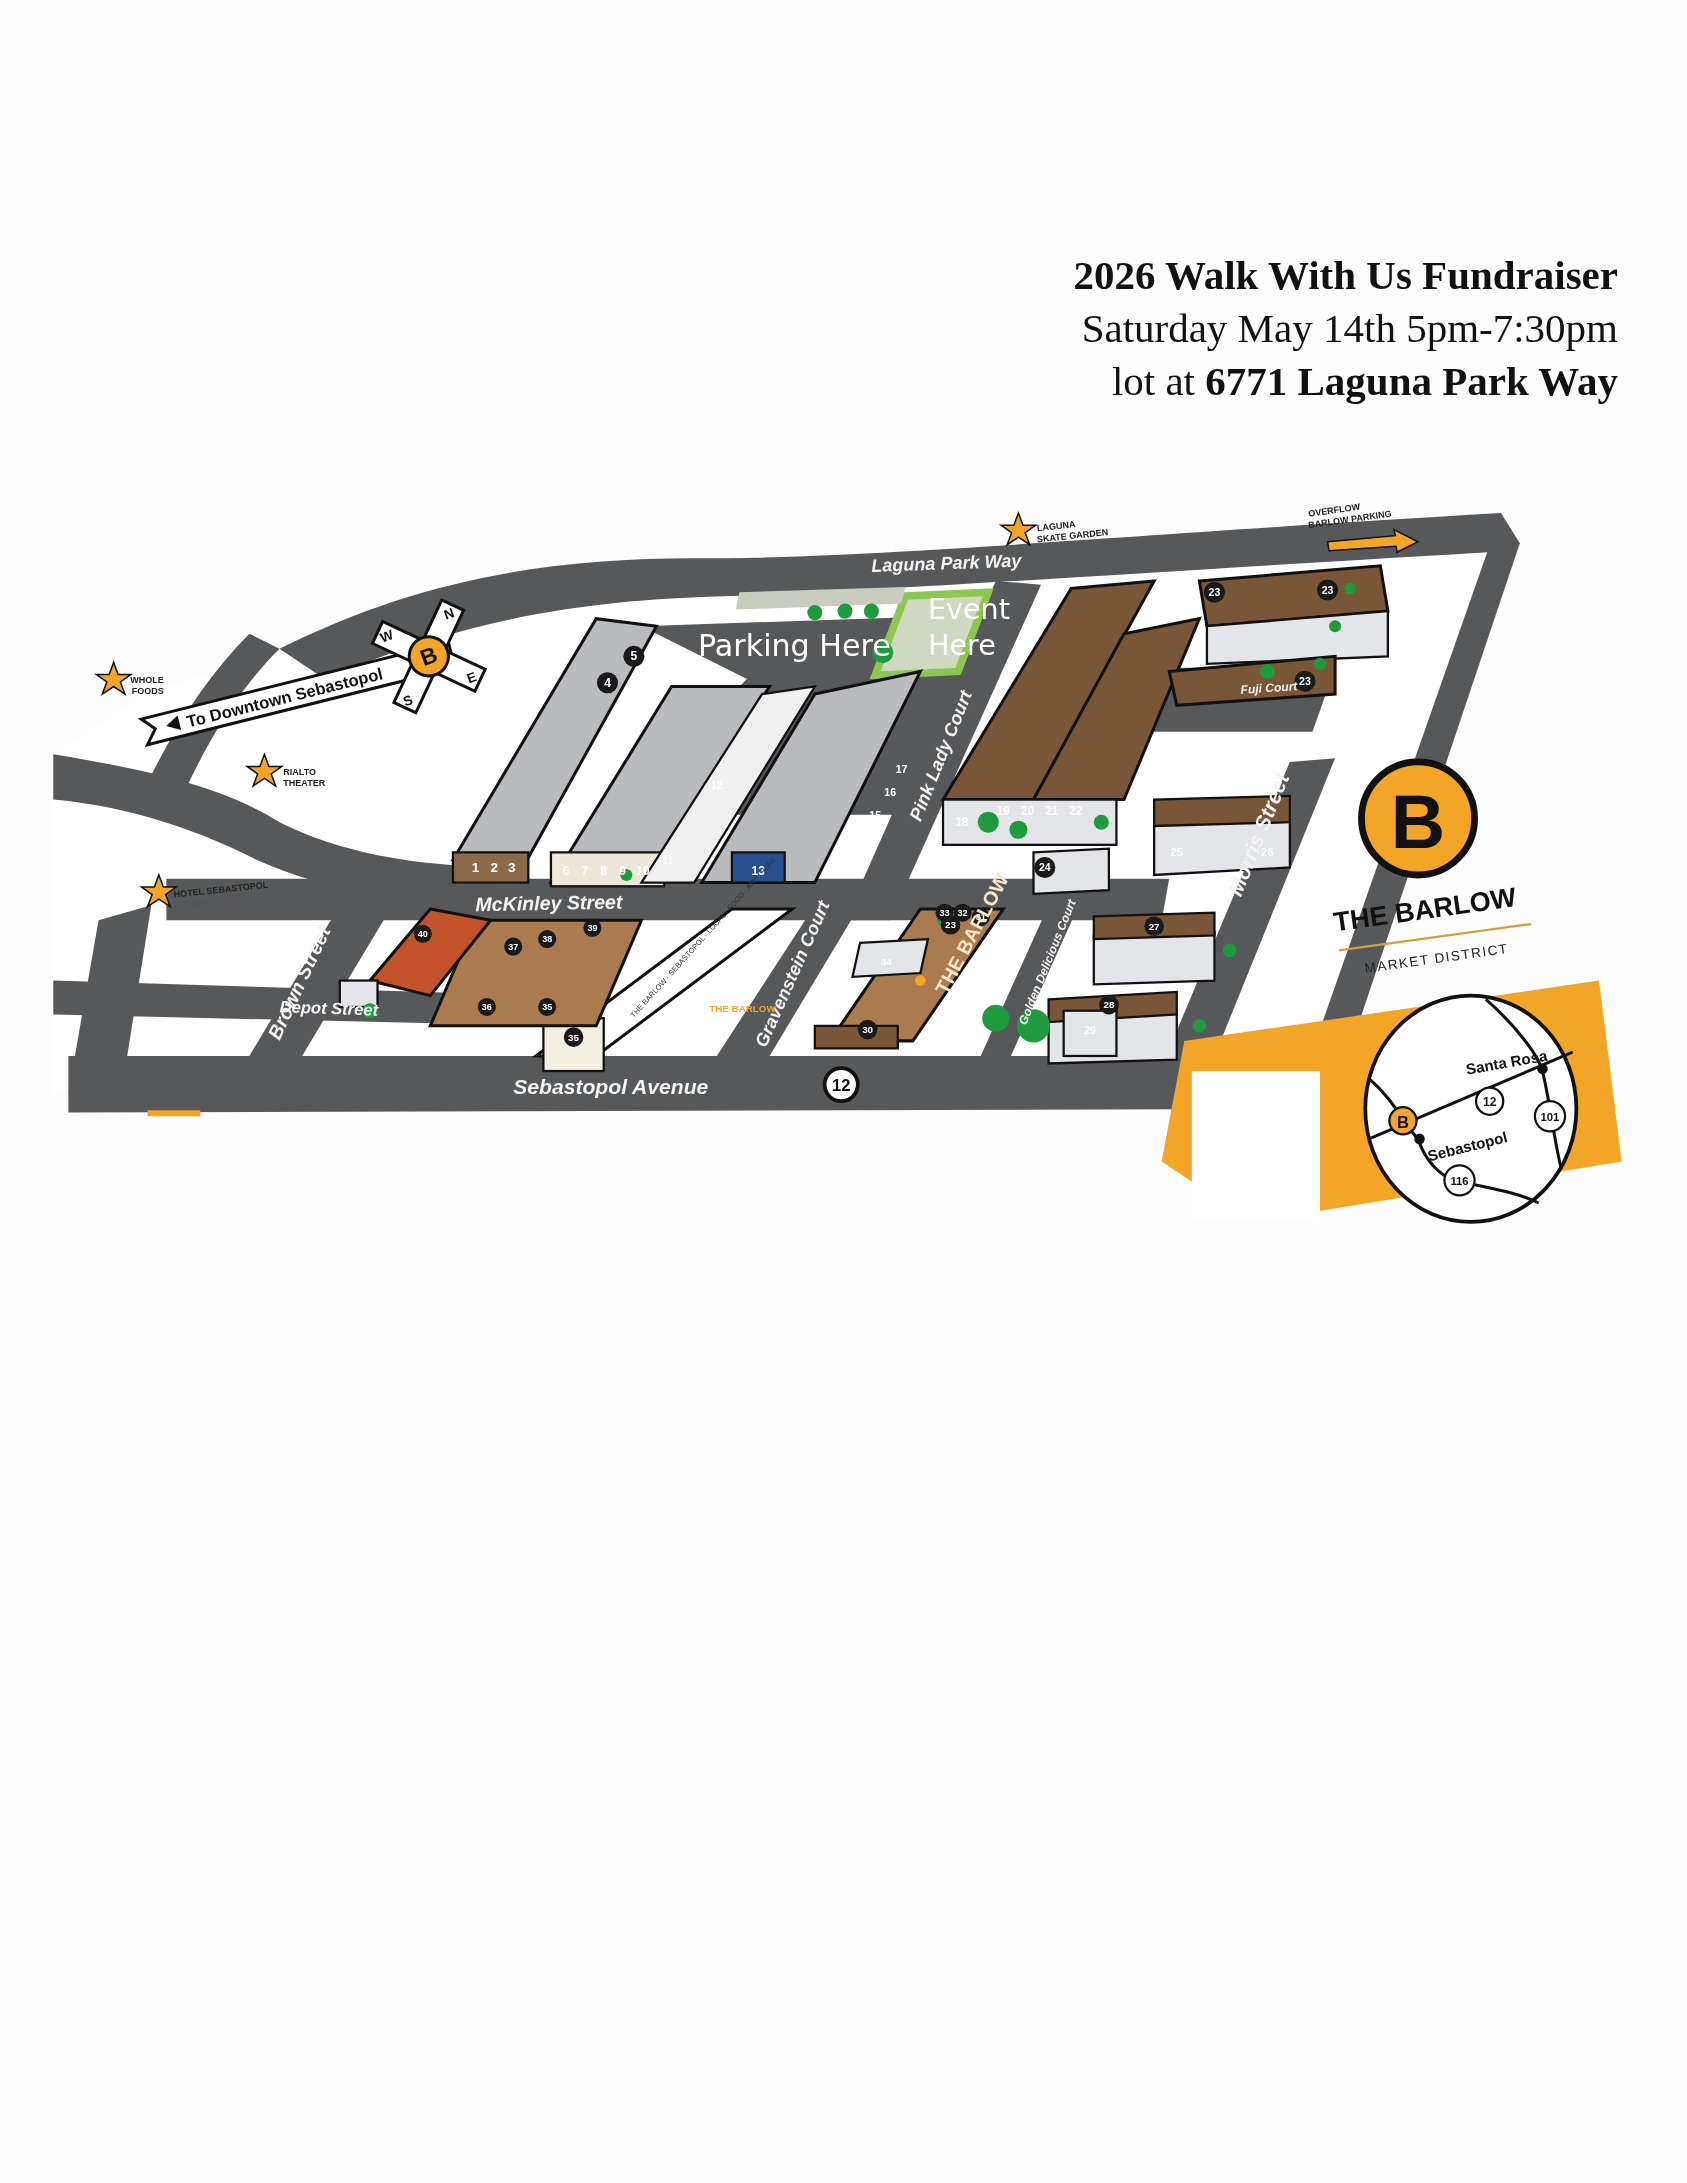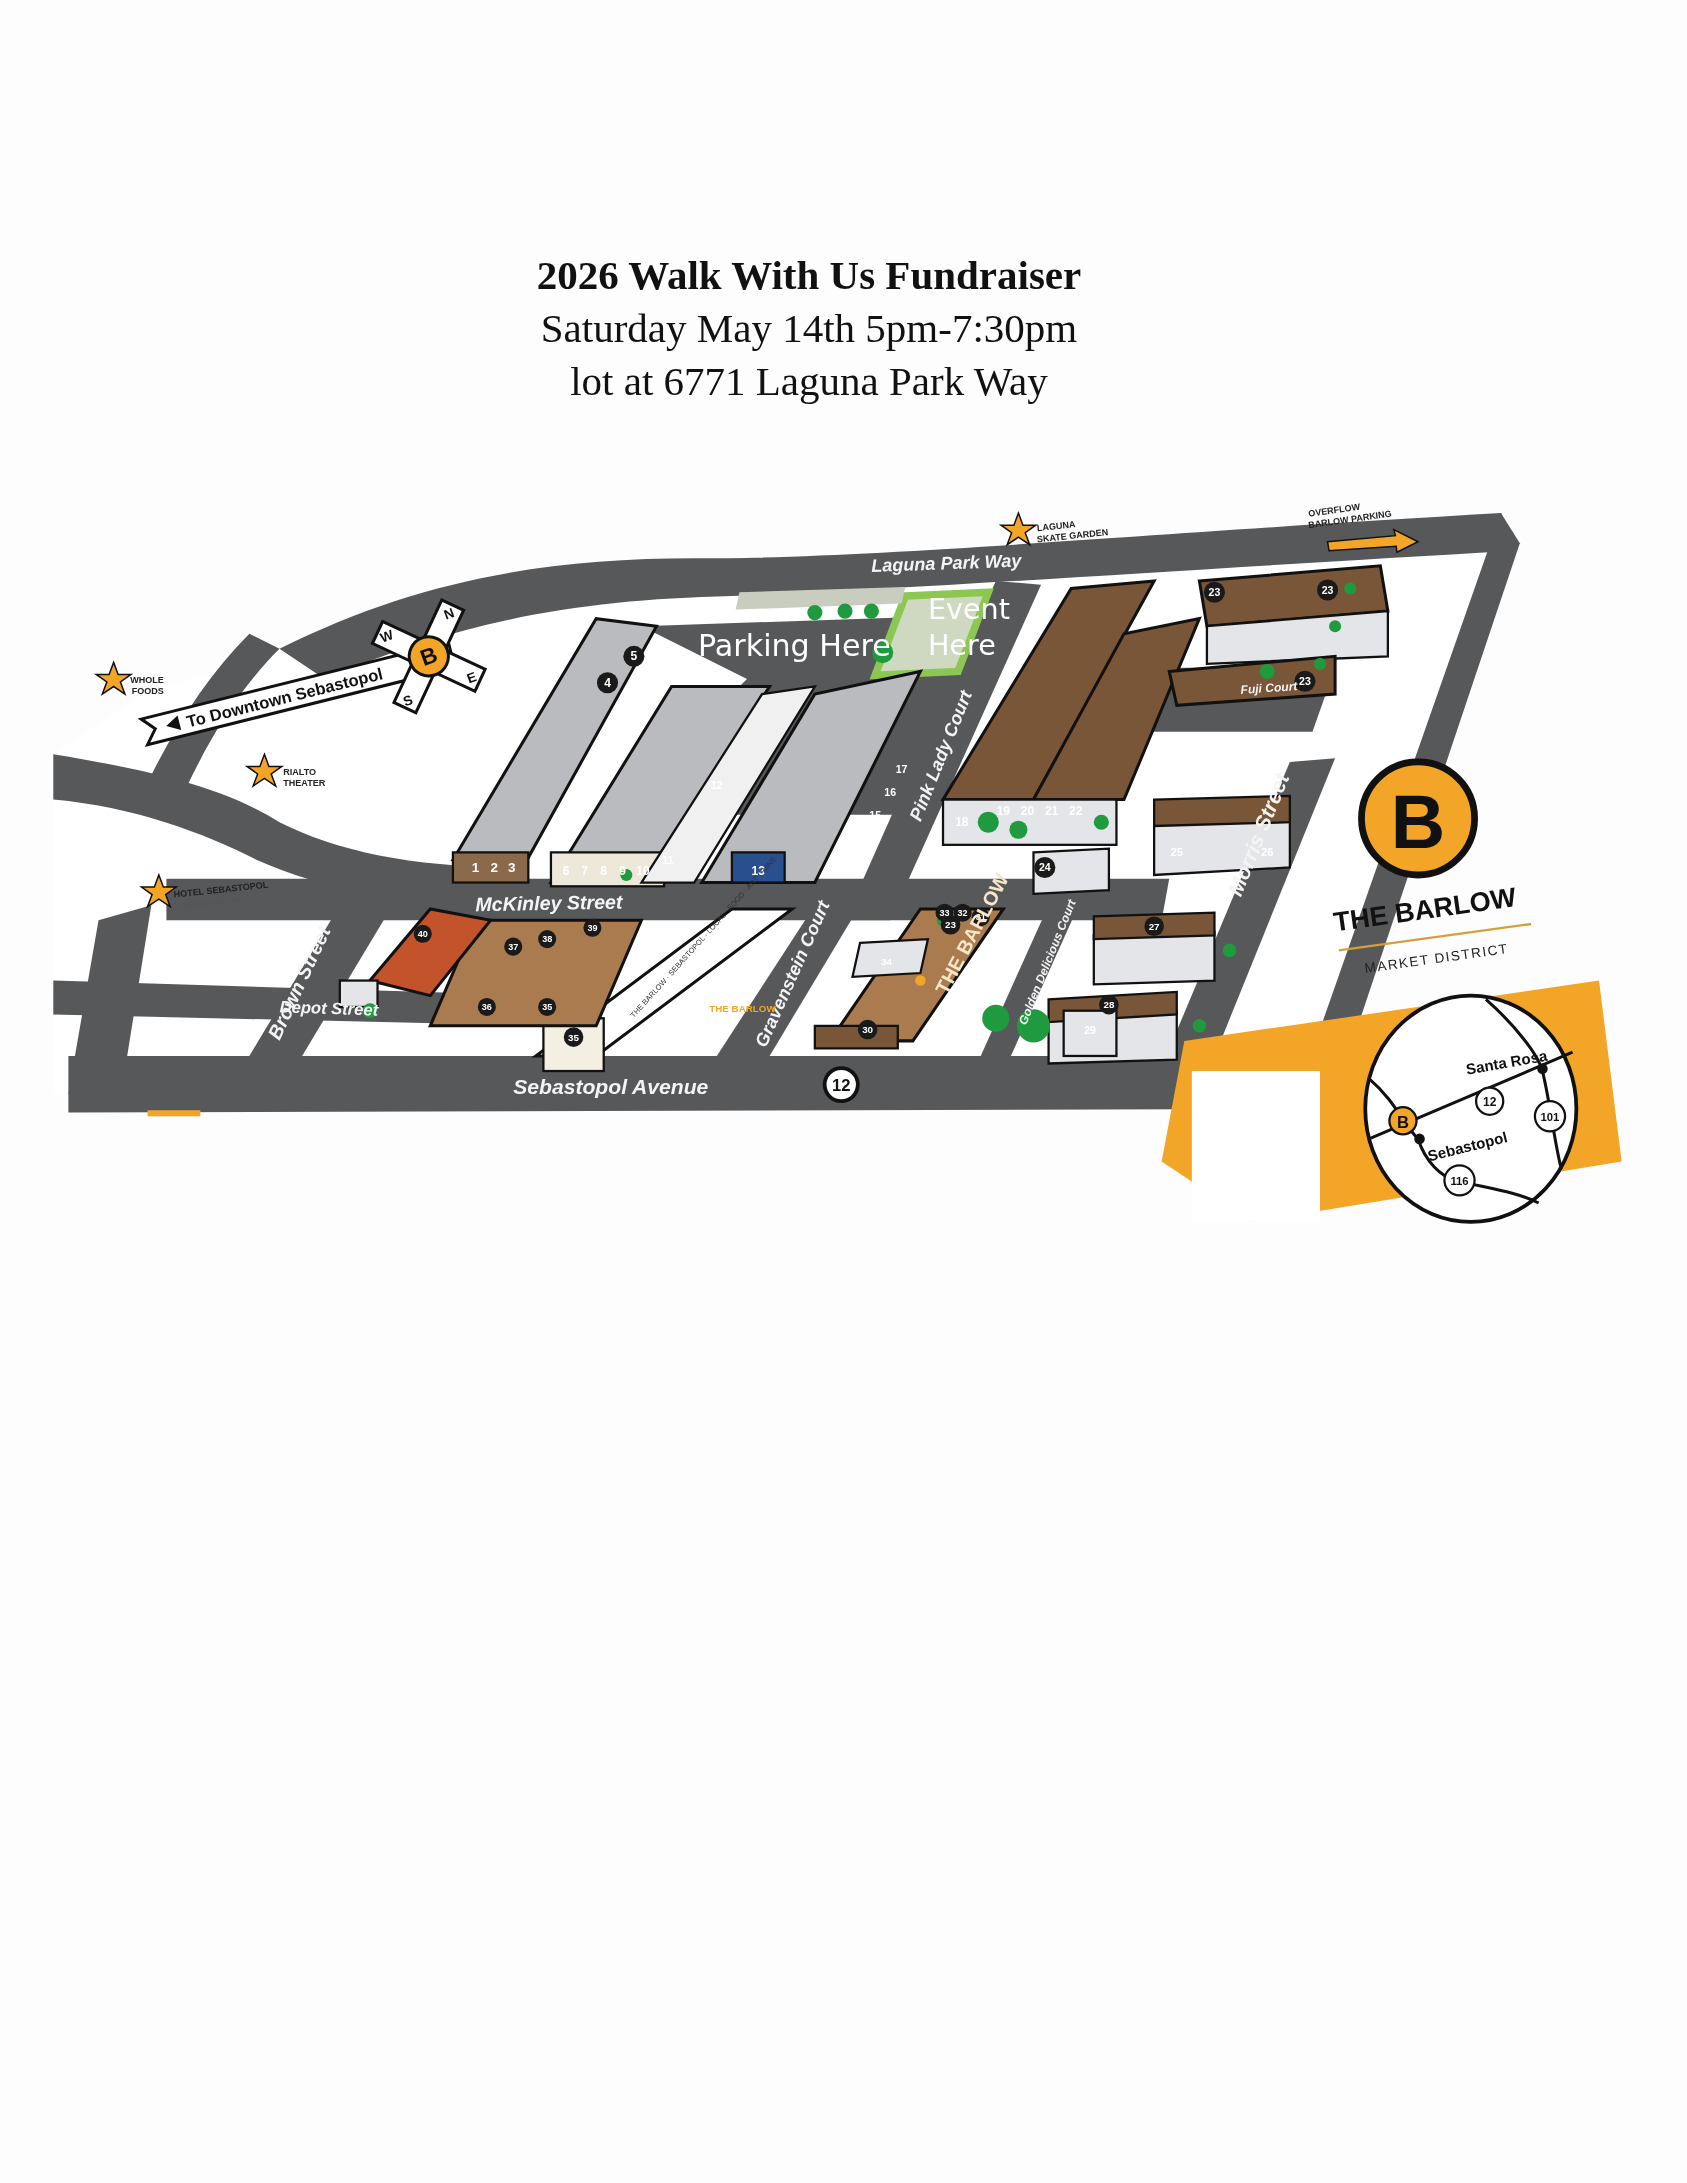--- a/index.html
+++ b/index.html
@@ -1,23 +1,23 @@
 <!DOCTYPE html>
 <html style="font-size:12px"><head>
 <meta charset="utf-8">
 <style>
   html, body { margin: 0; padding: 0; background: #fdfdfd; }
   body { width: 1687px; height: 2183px; position: relative; overflow: hidden; }
   .header {
-    position: absolute; left: 0; top: 249px; width: 1618px; text-align: center;
+    position: absolute; left: 0; top: 249px; width: 1618px; text-align: right;
     font-family: "Liberation Serif", "DejaVu Serif", serif; color: #111;
     font-size: 41px; line-height: 53px;
   }
   .header .title { font-weight: bold; }
-  .header b { font-weight: normal; }
+  .header b { font-weight: bold; }
   .map-wrap { position: absolute; left: 53px; top: 498px; width: 1584px; height: 754px; }
   .map-wrap svg { width: 100%; height: 100%; display: block; }
   svg text { font-family: "Liberation Sans", "DejaVu Sans", sans-serif; }
   .street { fill: #f4f4f4; font-style: italic; font-weight: bold; }
   .poi { fill: #222; font-weight: bold; }
   .num-bg { fill: #1a1a1a; }
   .num { fill: #fff; font-weight: bold; text-anchor: middle; dominant-baseline: central; }
   .overlay { fill: #ffffff; font-family: "DejaVu Sans", sans-serif; }
 </style>
 </head>

